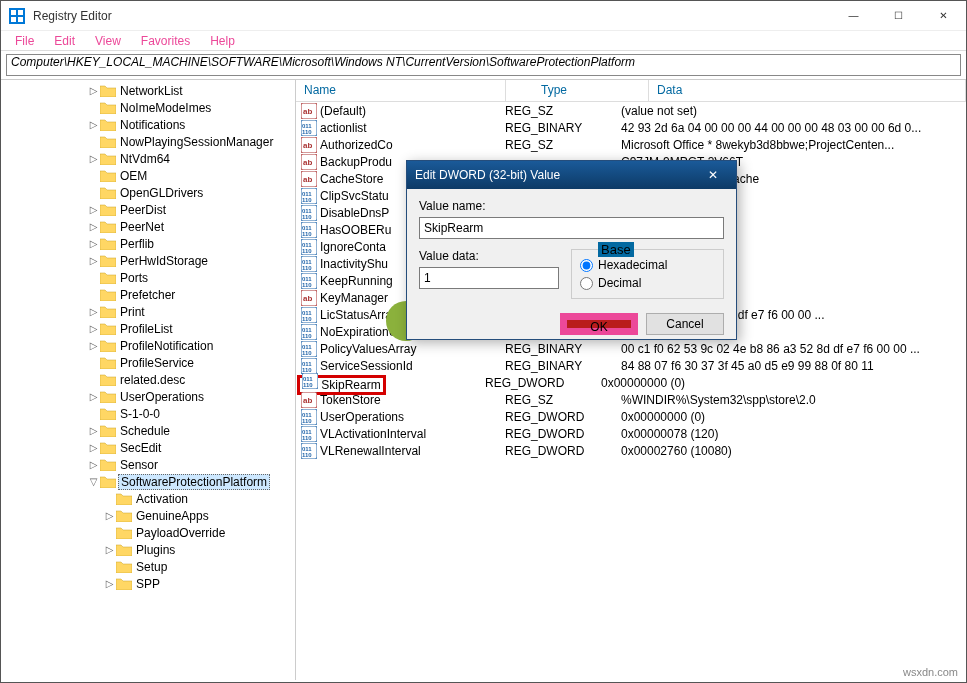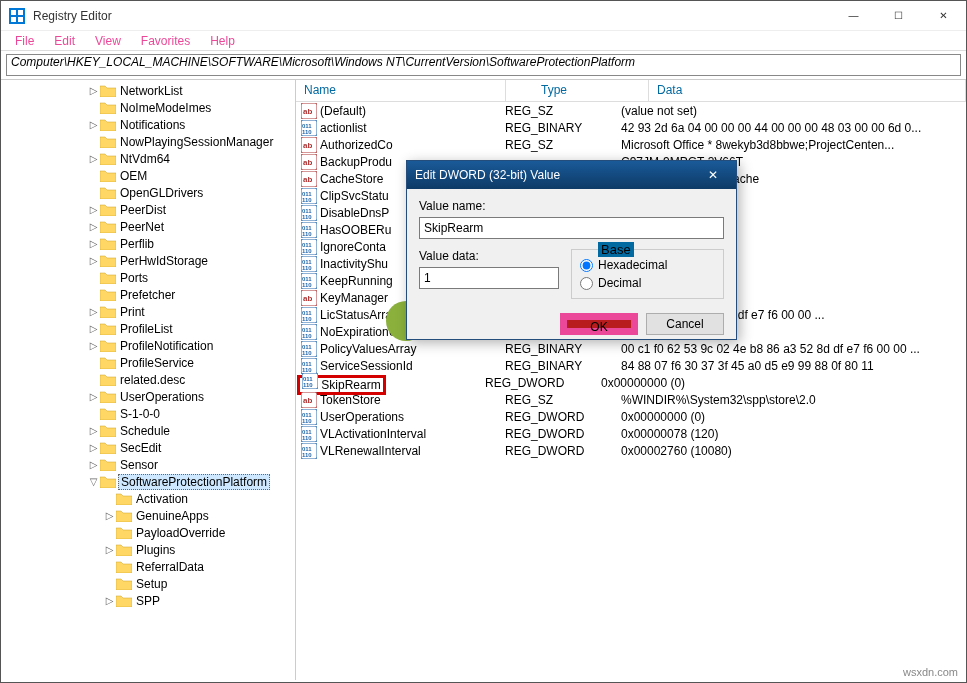--- a/index.html
+++ b/index.html
@@ -371,30 +371,20 @@
        <span class="label">Plugins</span>
      </div>
       <div class="tree-item ">
        <span class="indent" style="width:102px"></span>
        <span class="expand"></span>
        <span class="folder-icon">
           <svg width="16" height="13">
             <path d="M0 2 h5 l2 2 h9 v9 h-16 z" fill="#ffd764" stroke="#c9a227" stroke-width="0.5"></path>
           </svg>
         </span>
-       <span class="label">ReferralData</span>
-     </div>
-      <div class="tree-item ">
-       <span class="indent" style="width:102px"></span>
-       <span class="expand"></span>
-       <span class="folder-icon">
-          <svg width="16" height="13">
-            <path d="M0 2 h5 l2 2 h9 v9 h-16 z" fill="#ffd764" stroke="#c9a227" stroke-width="0.5"></path>
-          </svg>
-        </span>
        <span class="label">Setup</span>
      </div>
       <div class="tree-item ">
        <span class="indent" style="width:102px"></span>
        <span class="expand">▷</span>
        <span class="folder-icon">
           <svg width="16" height="13">
             <path d="M0 2 h5 l2 2 h9 v9 h-16 z" fill="#ffd764" stroke="#c9a227" stroke-width="0.5"></path>
           </svg>
         </span>

